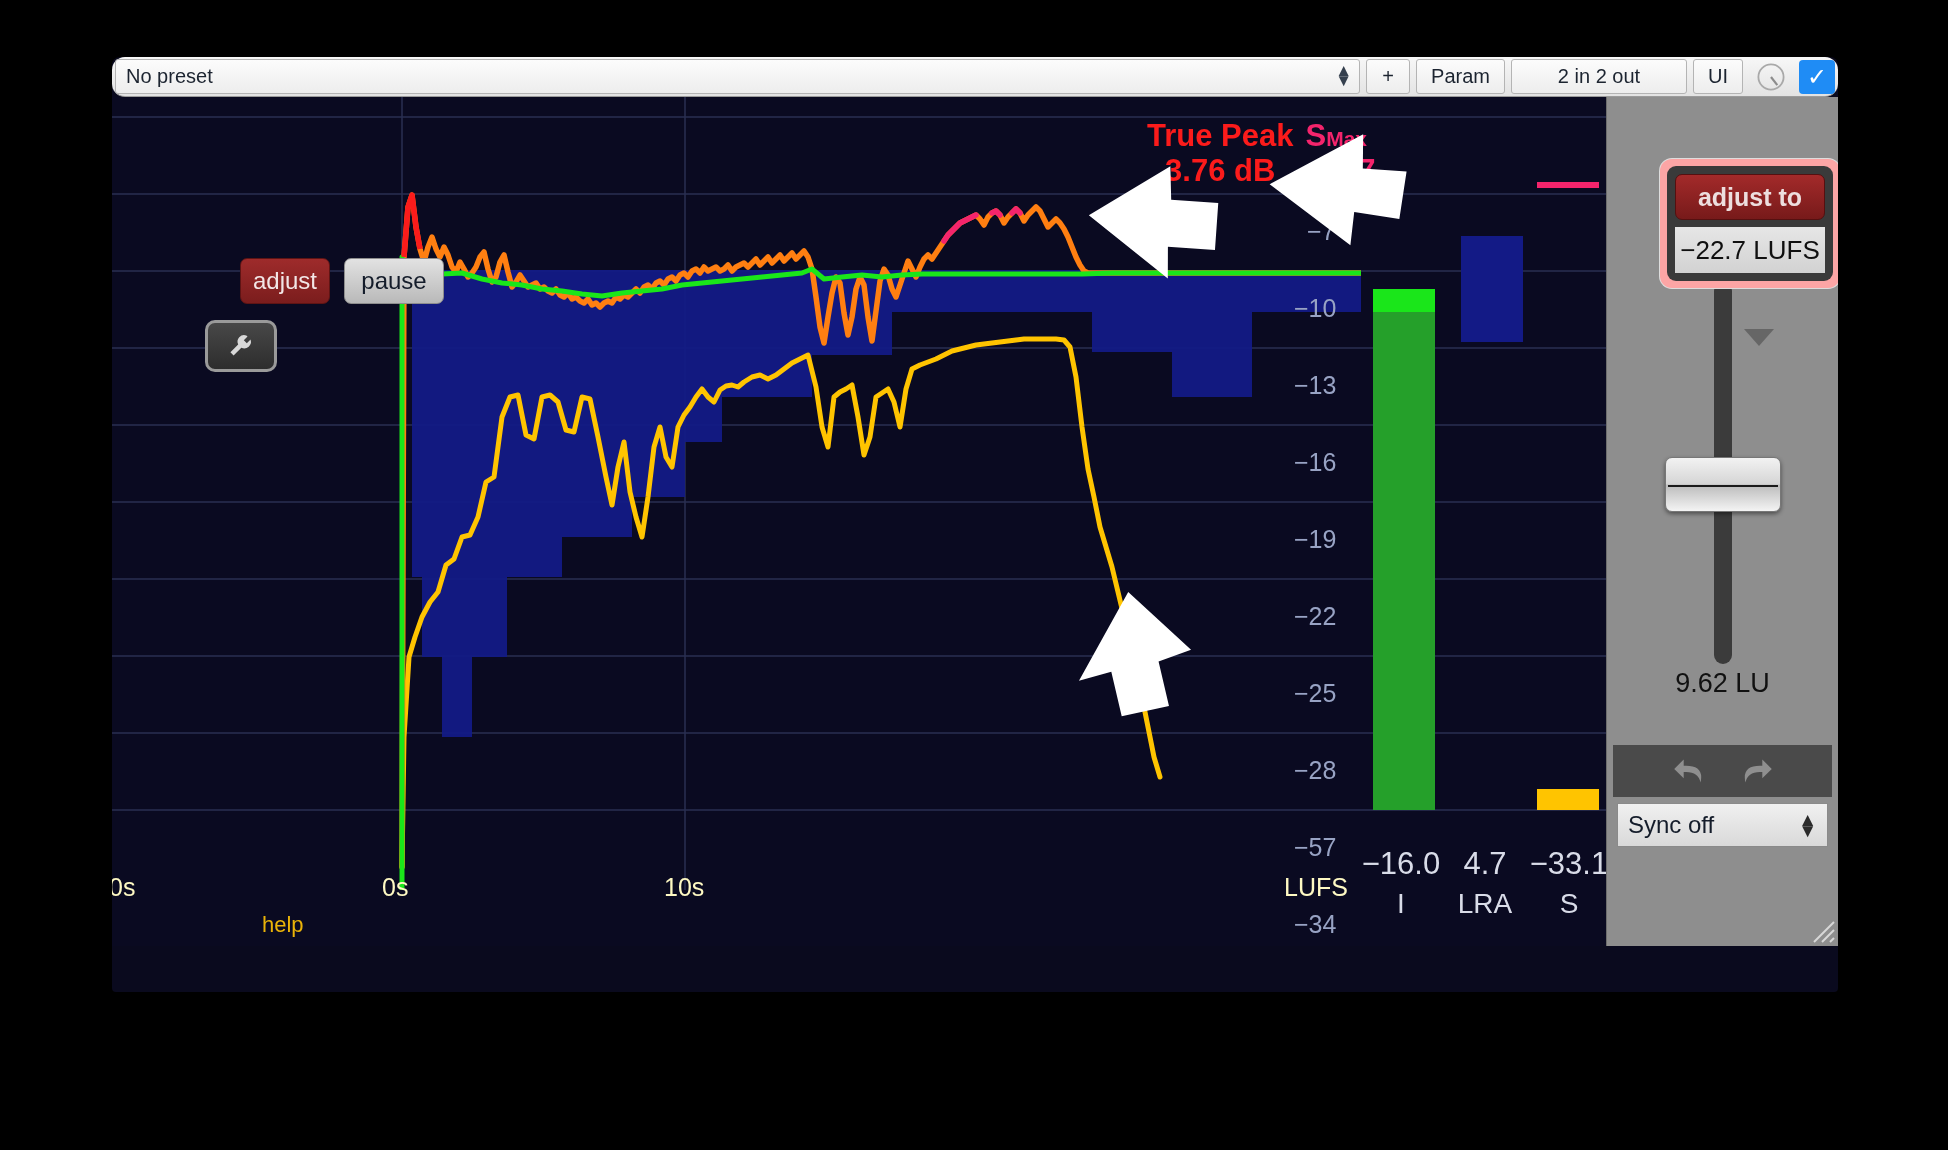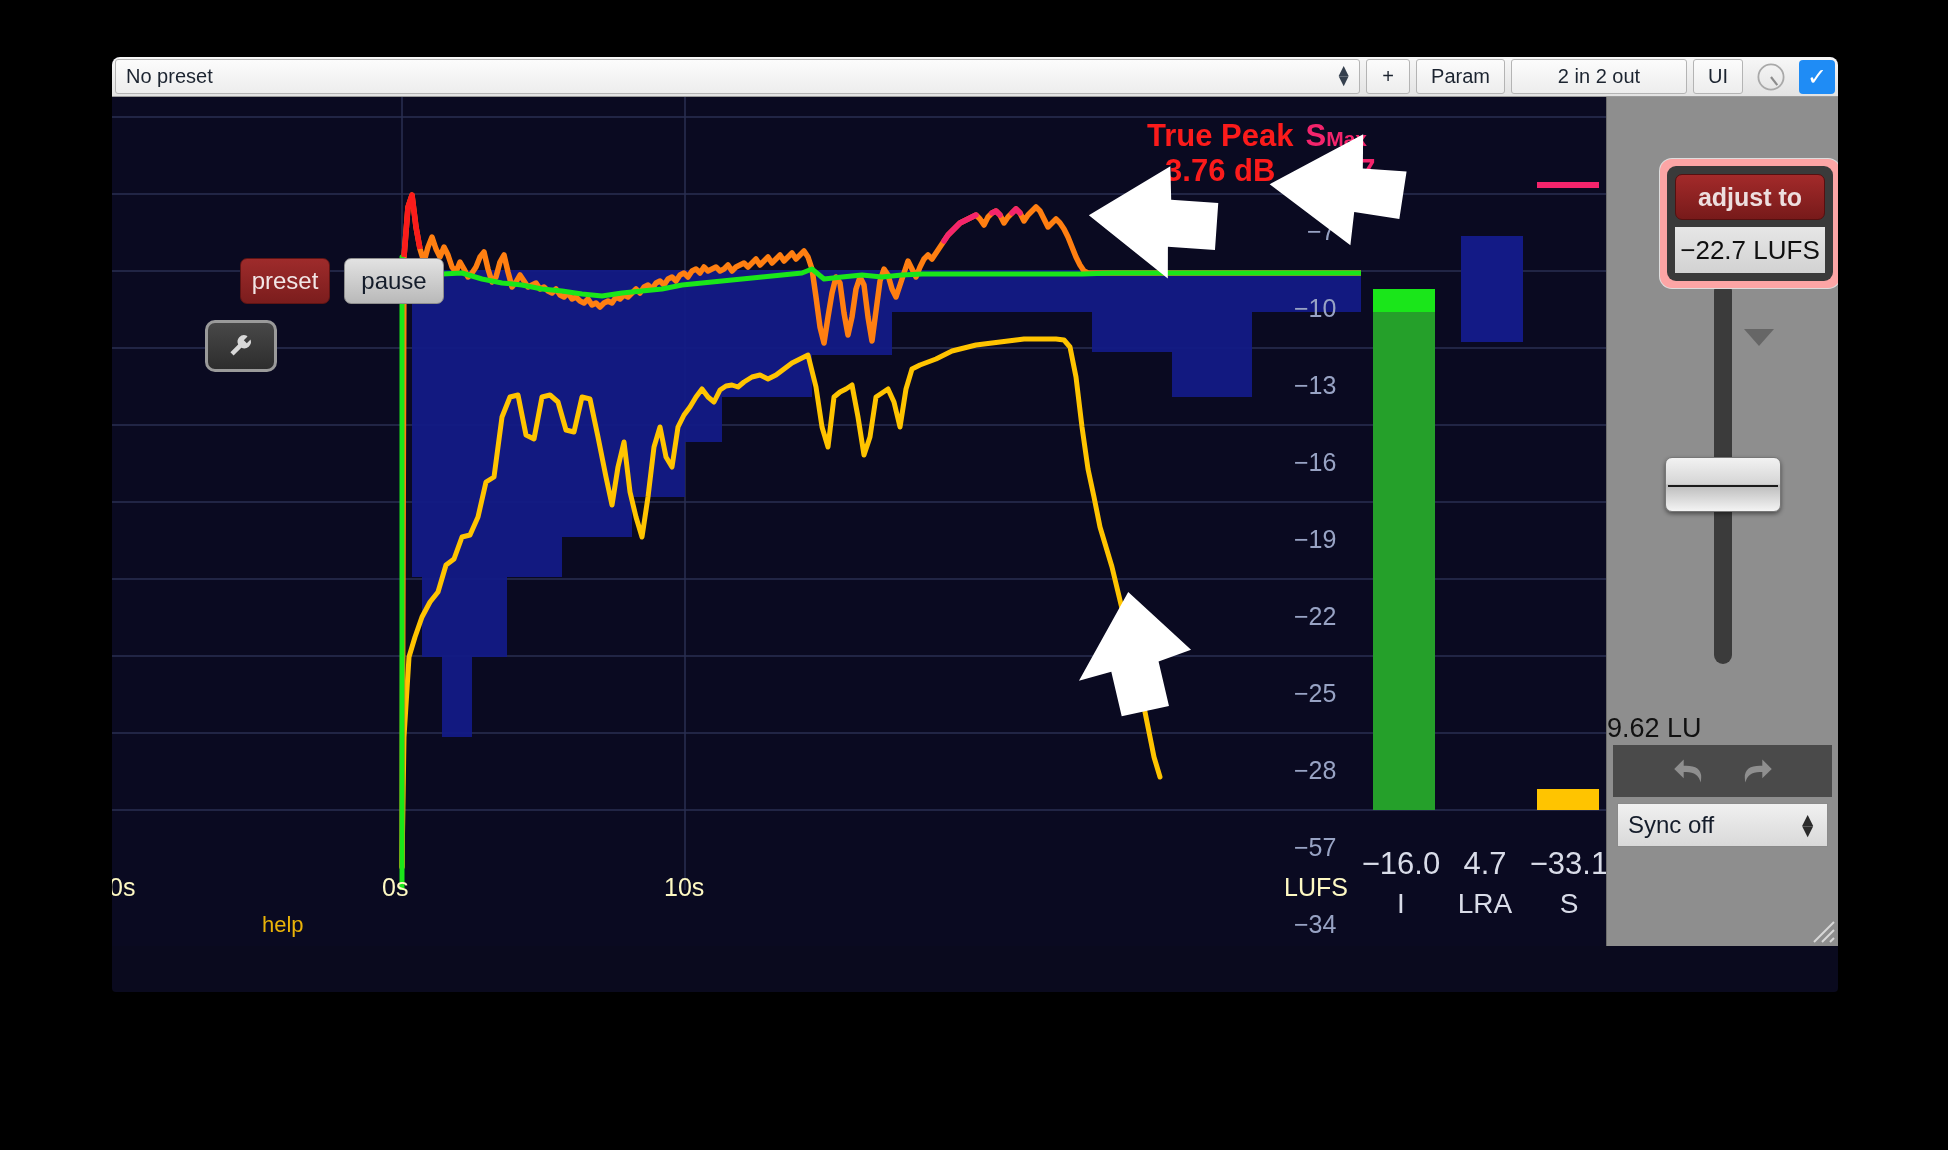--- a/index.html
+++ b/index.html
@@ -23,21 +23,21 @@
            border:1px solid #d89a12;}
   .tl.grn{ background:radial-gradient(circle at 35% 30%,#7ee07a,#28bc2a);
            border:1px solid #24a127;}
   #wtitle{ position:absolute; left:0; right:0; top:11px; text-align:center;
            font-size:25px; color:#4a5664; font-weight:400; letter-spacing:.2px;}
   #pin{ position:absolute; right:12px; top:4px; width:40px; height:40px; }
 
   
   #toolbar{ height:40px; display:flex; align-items:stretch; gap:0;
             background:linear-gradient(#f7f7f7,#e3e3e3);
-            border-bottom:1px solid #9b9b9b; padding:2px 3px; }
+            border-bottom:1px solid #9b9b9b; padding:2px 3px;border-radius:13px; }
   .tb-combo{ flex:1; background:linear-gradient(#fcfcfc,#ededed);
              border:1px solid #b4b4b4; border-radius:3px; position:relative;
              display:flex; align-items:center; padding-left:10px;
              font-size:20px; color:#1c2430; }
   .tb-combo .stepper{ position:absolute; right:7px; top:50%; transform:translateY(-50%);
              display:flex; flex-direction:column; line-height:.62; font-size:17px;
              color:#35404e; }
   .tb-btn{ margin-left:6px; background:linear-gradient(#fcfcfc,#ededed);
            border:1px solid #b4b4b4; border-radius:3px;
            display:flex; align-items:center; justify-content:center;
@@ -91,21 +91,21 @@
          border-left:1px solid #6d6d6d; }
   #power{ position:absolute; left:50%; top:120px; transform:translateX(-50%); }
   #track{ position:absolute; left:50%; top:185px; transform:translateX(-50%);
           width:18px; height:382px; background:#3b3b3b; border-radius:9px; }
   #thumb{ position:absolute; left:50%; top:360px; transform:translateX(-50%);
           width:116px; height:55px; border-radius:7px;
           background:linear-gradient(#f2f2f2,#d6d6d6 48%,#bdbdbd 52%,#f4f4f4);
           border:1px solid #777; box-shadow:0 2px 4px rgba(0,0,0,.45); }
   #thumb::after{ content:""; position:absolute; left:2px; right:2px; top:50%;
           height:2px; background:#1b1b1b; }
-  #lu{ position:absolute; left:0; right:0; top:616px; text-align:left;
+  #lu{ position:absolute; left:0; right:0; top:571px; text-align:center;
        font-size:27px; color:#111; }
   #urbar{ position:absolute; left:6px; right:6px; top:648px; height:52px;
           background:#4a4a4a; display:flex; align-items:center;
           justify-content:center; gap:24px; }
   #syncwrap{ position:absolute; left:10px; right:10px; top:706px; height:44px;
           background:linear-gradient(#f0f0f0,#d9d9d9); border:1px solid #8a8a8a;
           display:flex; align-items:center; padding:0 10px;
           font-size:24px; color:#141c2a; }
   #syncwrap .stepper{ margin-left:auto; display:flex; flex-direction:column;
           line-height:.6; font-size:19px; color:#2b2b2b; }
@@ -302,21 +302,21 @@
 
       <div id="tp">
         <div>True Peak</div>
         <div>3.76 dB</div>
       </div>
       <div id="smax">
         <div><span>S</span><span class="sub">Max</span></div>
         <div>−14.7</div>
       </div>
 
-      <div class="pbtn" id="reset">preset</div>
+      <div class="pbtn" id="reset">adjust</div>
       <div class="pbtn" id="pause">pause</div>
       <div id="wrench">
         <svg viewBox="0 0 34 34" width="30" height="30">
           <path d="M23 5a7.5 7.5 0 0 0-9.2 10.3L5 24.1l3.6 3.6 8.8-8.8A7.5 7.5 0 0 0 27.8 9.7l-4.2 4.2-3.4-3.4 4.2-4.2A7.6 7.6 0 0 0 23 5z" fill="#d8d8d8"></path>
         </svg>
       </div>
 
       <svg style="position:absolute; left:0; top:0; width:1494px; height:793px; pointer-events:none;" viewBox="0 0 1494 793">
         <polygon points="1000,55 1095,50 1080,80 1120,105 1095,145 1055,120 1040,148" fill="#ffffff" transform="translate(-10,30) rotate(-28 1060 98)"></polygon>
         <polygon points="1135,45 1240,30 1228,62 1268,80 1245,122 1205,100 1190,130" fill="#ffffff" transform="translate(30,18) rotate(-20 1200 78)"></polygon>

